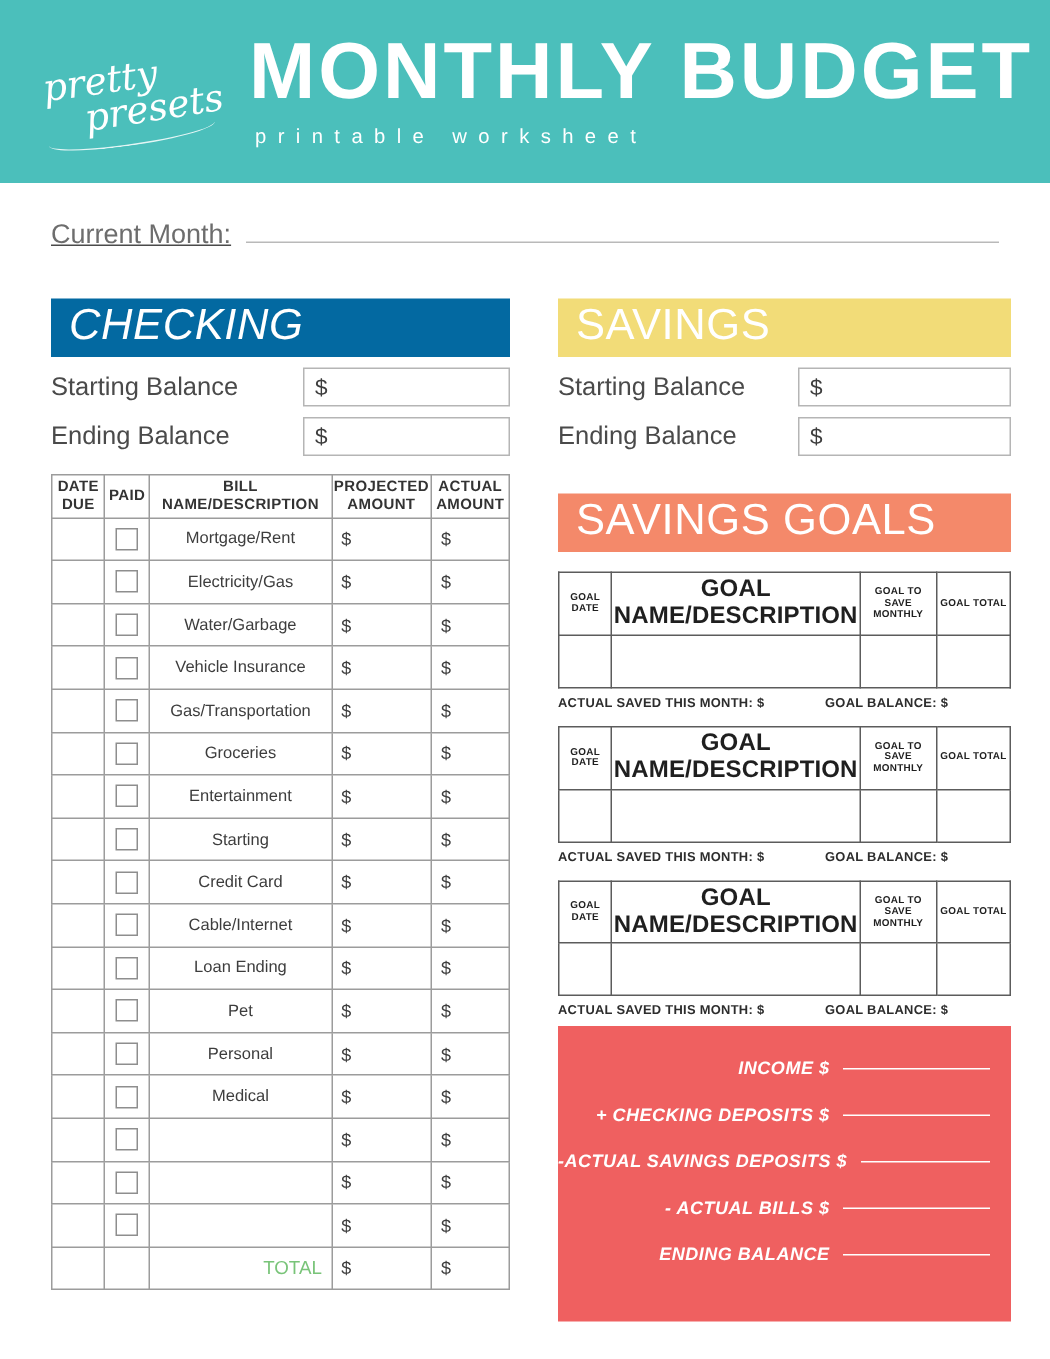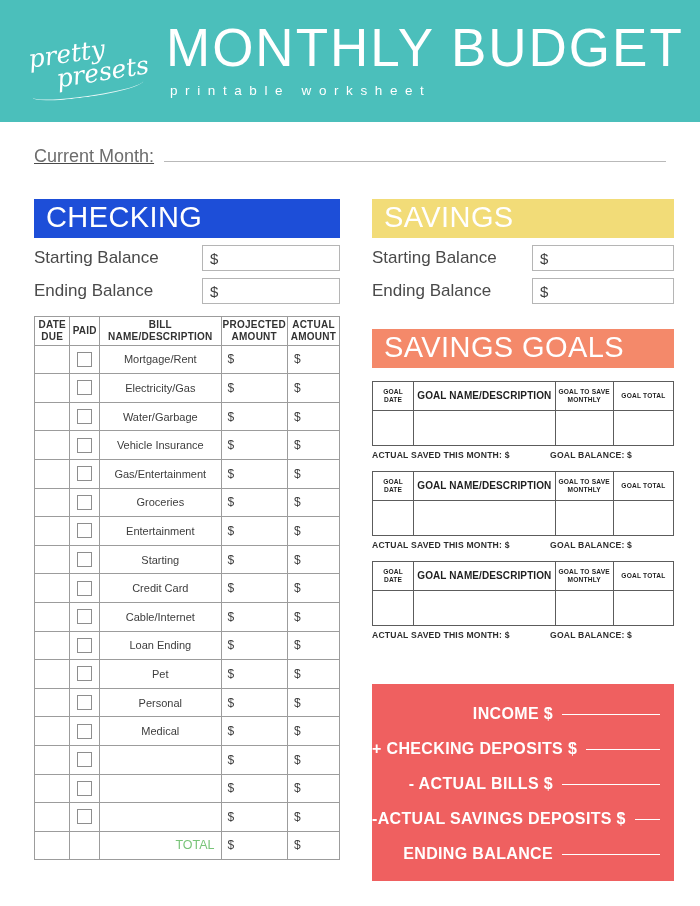--- a/index.html
+++ b/index.html
@@ -37,21 +37,21 @@
   .logo-swash {
     position:absolute; left:6px; top:60px; width:112px; height:16px;
     border-bottom:1.5px solid rgba(255,255,255,.85);
     border-radius:0 0 60% 40%;
     transform:rotate(-7deg);
   }
   .title-wrap { margin-left:12px; padding-bottom:4px; }
   .main-title {
     color:#ffffff;
     font-size:53px;
-    font-weight:400;
+    font-weight:700;
     letter-spacing:2px;
     line-height:1;
     font-family:"Liberation Sans", sans-serif;
     white-space:nowrap;
   }
   .sub-title {
     color:#ffffff;
     font-size:13.5px;
     font-weight:400;
     letter-spacing:7.6px;
@@ -75,21 +75,21 @@
     font-weight:400;
     letter-spacing:.4px;
     padding:4px 0 6px 12px;
     line-height:1;
   }
 
   
   .col-left { position:absolute; left:34px; top:199px; width:306px; }
   .col-right { position:absolute; left:372px; top:199px; width:302px; }
 
-  .band-checking { background:#1d4ed8; }
+  .band-checking { background:#0369a1;font-style:italic; }
   .band-savings  { background:#f2dc78; }
   .band-goals    { background:#f4896a; }
 
   .bal-row { display:flex; align-items:center; margin-top:7px; }
   .bal-label { font-size:17px; color:#4a4a4a; white-space:nowrap; }
   .bal-box {
     flex:1; height:26px; margin-left:8px;
     border:1px solid #b5b5b5; background:#fff;
     display:flex; align-items:center; padding-left:7px;
     font-size:15px; color:#3d3d3d;
@@ -136,21 +136,21 @@
   .goal-block.first { margin-top:13px; }
   .goals-table { font-size:8px; }
   .goals-table th, .goals-table td {
     border:1px solid #5c5c5c; padding:0;
   }
   .goals-table th {
     font-weight:700; color:#1f1f1f; text-align:center;
     height:29px; line-height:1.15; padding:2px 1px;
     font-size:6.6px; letter-spacing:.2px;
   }
-  .goals-table th.g-name { font-size:10px; letter-spacing:.1px; }
+  .goals-table th.g-name { font-size:16px; letter-spacing:.1px; }
   .goals-table td { height:35px; }
   .g-date  { width:41px; }
   .g-nm    { width:141px; }
   .g-save  { width:58px; }
   .g-total { width:60px; }
   .goal-foot {
     display:flex; margin-top:4px;
     font-size:8.6px; font-weight:700; color:#2d2d2d;
     letter-spacing:.2px;
   }
@@ -160,22 +160,22 @@
   .summary {
     position:absolute; left:372px; top:684px; width:302px; height:197px;
     background:#ef6060;
     padding:21px 14px 0 0;
   }
   .sum-row {
     display:flex; align-items:center; justify-content:flex-end;
     margin-bottom:17px;
   }
   .sum-label {
-    color:#ffffff; font-size:16px; font-weight:700;
-    letter-spacing:.35px; white-space:nowrap;
+    color:#ffffff; font-size:12px; font-weight:700;
+    letter-spacing:.35px; white-space:nowrap;font-style:italic;
   }
   .sum-line {
     width:98px; margin-left:9px;
     border-bottom:1.6px solid #ffffff; height:1px;
   }
 </style>
 </head>
 <body>
 
 <div class="banner">
@@ -256,21 +256,21 @@
           </td>
           <td class="name-cell">Vehicle Insurance</td>
           <td class="money-cell">$</td>
           <td class="money-cell">$</td>
         </tr>
         <tr>
           <td></td>
           <td>
             <div class="checkbox"></div>
           </td>
-          <td class="name-cell">Gas/Entertainment</td>
+          <td class="name-cell">Gas/Transportation</td>
           <td class="money-cell">$</td>
           <td class="money-cell">$</td>
         </tr>
         <tr>
           <td></td>
           <td>
             <div class="checkbox"></div>
           </td>
           <td class="name-cell">Groceries</td>
           <td class="money-cell">$</td>
@@ -481,25 +481,25 @@
   <div id="summary-rows">
       <div class="sum-row">
         <span class="sum-label">INCOME $</span>
         <span class="sum-line"></span>
       </div>
       <div class="sum-row">
         <span class="sum-label">+ CHECKING DEPOSITS $</span>
         <span class="sum-line"></span>
       </div>
       <div class="sum-row">
-        <span class="sum-label">- ACTUAL BILLS $</span>
+        <span class="sum-label">-ACTUAL SAVINGS DEPOSITS $</span>
         <span class="sum-line"></span>
       </div>
       <div class="sum-row">
-        <span class="sum-label">-ACTUAL SAVINGS DEPOSITS $</span>
+        <span class="sum-label">- ACTUAL BILLS $</span>
         <span class="sum-line"></span>
       </div>
       <div class="sum-row">
         <span class="sum-label">ENDING BALANCE</span>
         <span class="sum-line"></span>
       </div>
     </div>
 </div>
 
 </body></html>

